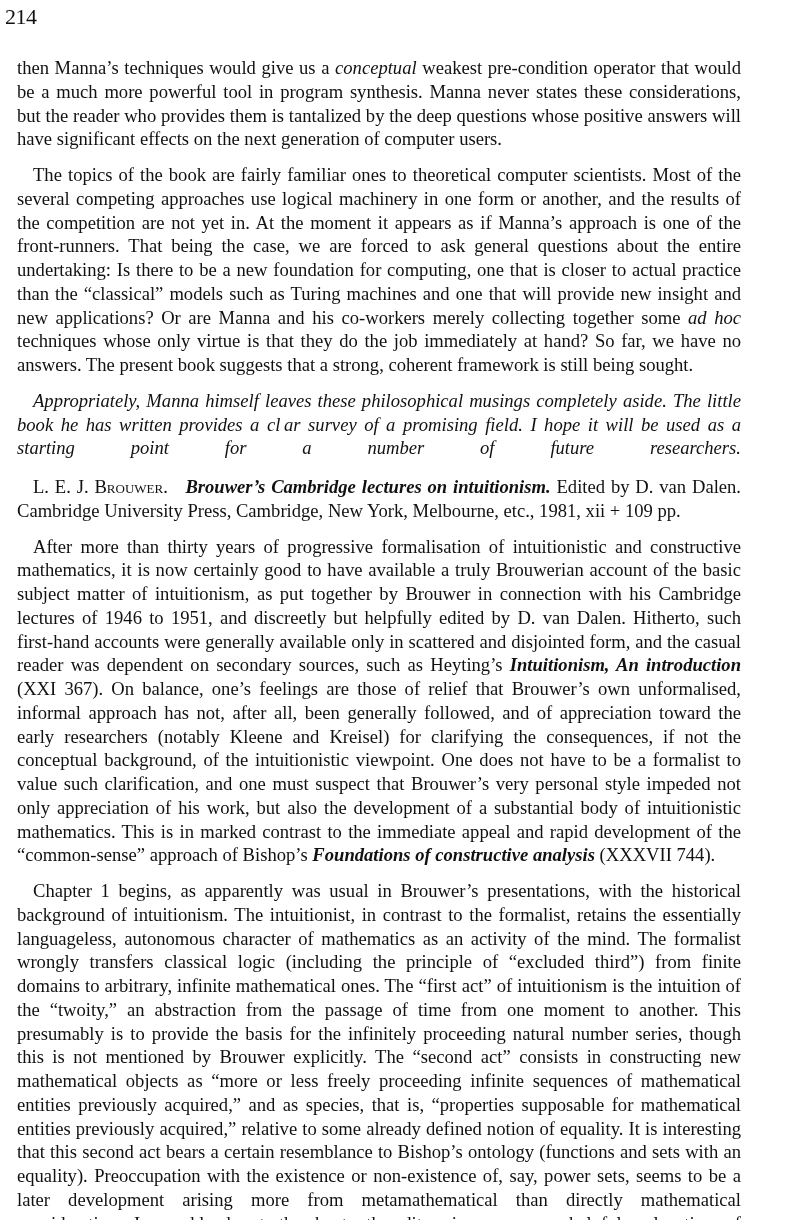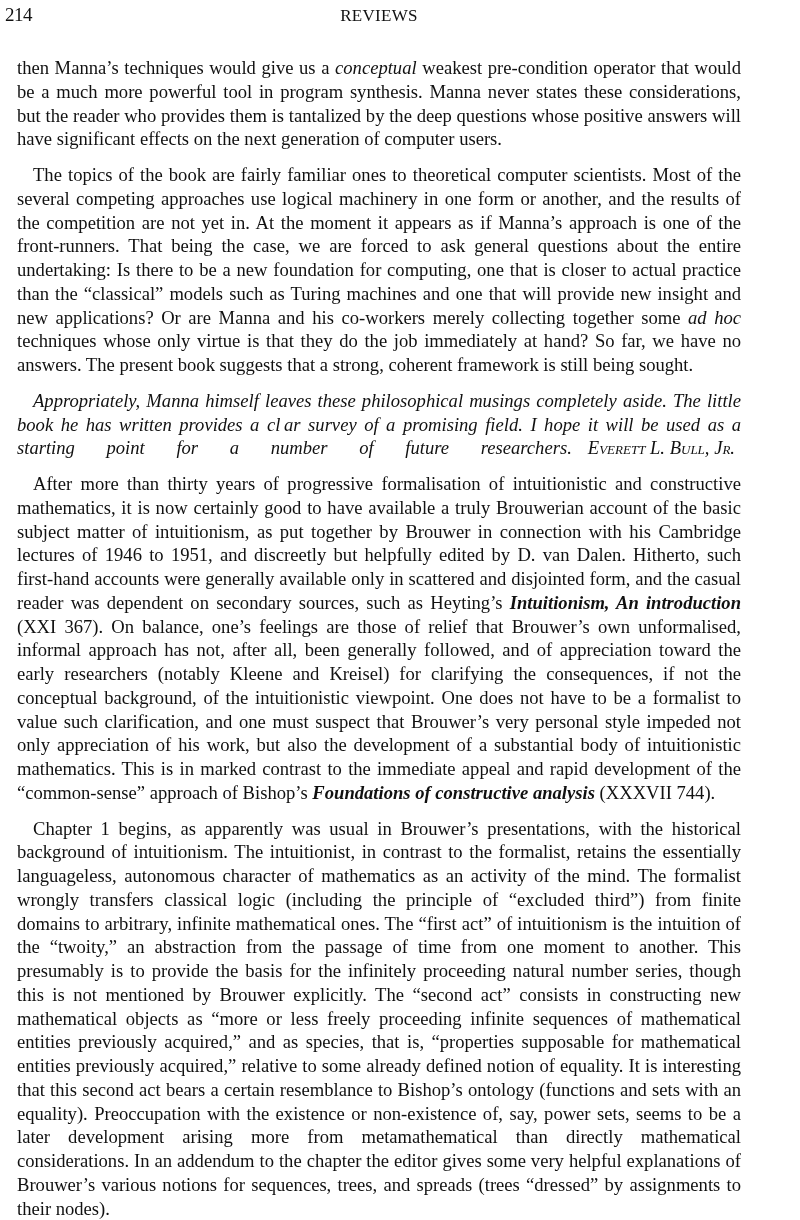--- a/index.html
+++ b/index.html
@@ -3,47 +3,49 @@
 <meta charset="utf-8">
 <style>
   html, body { margin: 0; padding: 0; background: #ffffff; }
   body {
     width: 800px; height: 1220px; overflow: hidden; position: relative;
     font-family: "Liberation Serif", "DejaVu Serif", serif;
     color: #111111;
   }
   .page { position: absolute; left: 5px; top: 0; width: 748px; }
   .running-head { position: relative; height: 44px; }
-  .page-number { position: absolute; left: 0; top: 4px; font-size: 19px; letter-spacing: -0.5px; }
+  .page-number { position: absolute; left: 0; top: 4px; font-size: 22px; letter-spacing: -0.5px; }
   .running-title { position: absolute; left: 0; right: 0; top: 6px; text-align: center; font-size: 17px; letter-spacing: 0.3px; }
   .body { font-size: 18.6px; line-height: 23.75px; text-align: justify; }
   .body p { margin: 12px; }
   .indent { text-indent: 16px; }
   .signoff { text-align: justify; text-align-last: justify; font-style: italic; }
   .signoff .sig { float: right; margin-right: 6px; }
   .sc { font-variant: small-caps; }
   .bi { font-weight: bold; font-style: italic; }
   .it { font-style: italic; }
   .review-head { margin-top: 15px; }
   .review-head p { text-indent: 16px; }
 </style>
 </head>
 <body>
 
 <div class="page">
   <div class="running-head">
     <span class="page-number">214</span>
-    <span class="running-title">REVIEWS</span>
   </div>
 
   <div class="body">
     <p><span>then Manna’s techniques would give us a </span><span class="it">conceptual</span><span> weakest pre-condition operator that would be a much more powerful tool in program synthesis. Manna never states these considerations, but the reader who provides them is tantalized by the deep questions whose positive answers will have significant effects on the next generation of computer users.</span></p>
     <p class="indent"><span>The topics of the book are fairly familiar ones to theoretical computer scientists. Most of the several competing approaches use logical machinery in one form or another, and the results of the competition are not yet in. At the moment it appears as if Manna’s approach is one of the front-runners. That being the case, we are forced to ask general questions about the entire undertaking: Is there to be a new foundation for computing, one that is closer to actual practice than the “classical” models such as Turing machines and one that will provide new insight and new applications? Or are Manna and his co-workers merely collecting together some </span><span class="it">ad hoc</span><span> techniques whose only virtue is that they do the job immediately at hand? So far, we have no answers. The present book suggests that a strong, coherent framework is still being sought.</span></p>
-    <p class="indent signoff"><span>Appropriately, Manna himself leaves these philosophical musings completely aside. The little book he has written provides a cl ar survey of a promising field. I hope it will be used as a starting point for a number of future researchers.</span><span class="sig sc">Everett L. Bull, Jr.</span></p>
+    <p class="indent signoff"><span>Appropriately, Manna himself leaves these philosophical musings completely aside. The little book he has written provides a cl ar survey of a promising field. I hope it will be used as a starting point for a number of future researchers.</span></p>
 
+    <div class="review-head">
+      <p><span class="sc">L. E. J. Brouwer.</span>&nbsp;&nbsp; <span class="bi">Brouwer’s Cambridge lectures on intuitionism.</span><span> Edited by D. van Dalen. Cambridge University Press, Cambridge, New York, Melbourne, etc., 1981, xii + 109 pp.</span></p>
+    </div>
 
     <p class="indent"><span>After more than thirty years of progressive formalisation of intuitionistic and constructive mathematics, it is now certainly good to have available a truly Brouwerian account of the basic subject matter of intuitionism, as put together by Brouwer in connection with his Cambridge lectures of 1946 to 1951, and discreetly but helpfully edited by D. van Dalen. Hitherto, such first-hand accounts were generally available only in scattered and disjointed form, and the casual reader was dependent on secondary sources, such as Heyting’s </span><span class="bi">Intuitionism, An introduction</span><span> (XXI 367). On balance, one’s feelings are those of relief that Brouwer’s own unformalised, informal approach has not, after all, been generally followed, and of appreciation toward the early researchers (notably Kleene and Kreisel) for clarifying the consequences, if not the conceptual background, of the intuitionistic viewpoint. One does not have to be a formalist to value such clarification, and one must suspect that Brouwer’s very personal style impeded not only appreciation of his work, but also the development of a substantial body of intuitionistic mathematics. This is in marked contrast to the immediate appeal and rapid development of the “common-sense” approach of Bishop’s </span><span class="bi">Foundations of constructive analysis</span><span> (XXXVII 744).</span></p>
 
     <p class="indent"><span>Chapter 1 begins, as apparently was usual in Brouwer’s presentations, with the historical background of intuitionism. The intuitionist, in contrast to the formalist, retains the essentially languageless, autonomous character of mathematics as an activity of the mind. The formalist wrongly transfers classical logic (including the principle of “excluded third”) from finite domains to arbitrary, infinite mathematical ones. The “first act” of intuitionism is the intuition of the “twoity,” an abstraction from the passage of time from one moment to another. This presumably is to provide the basis for the infinitely proceeding natural number series, though this is not mentioned by Brouwer explicitly. The “second act” consists in constructing new mathematical objects as “more or less freely proceeding infinite sequences of mathematical entities previously acquired,” and as species, that is, “properties supposable for mathematical entities previously acquired,” relative to some already defined notion of equality. It is interesting that this second act bears a certain resemblance to Bishop’s ontology (functions and sets with an equality). Preoccupation with the existence or non-existence of, say, power sets, seems to be a later development arising more from metamathematical than directly mathematical considerations. In an addendum to the chapter the editor gives some very helpful explanations of Brouwer’s various notions for sequences, trees, and spreads (trees “dressed” by assignments to their nodes).</span></p>
 
     <p class="indent"><span>Chapter 2 deals with different kinds of spread, and blocks (or “bars” as they are now commonly known) in them. Here is a vast proliferation of notions, hardly any of which are of any use; without the editor’s notes it would be hard to find the patience to try to understand them all! The Cartesian plane is constructed by using nested sequences of squares with binary fractions </span> </p>
   </div>
 </div>
 
 </body></html>

